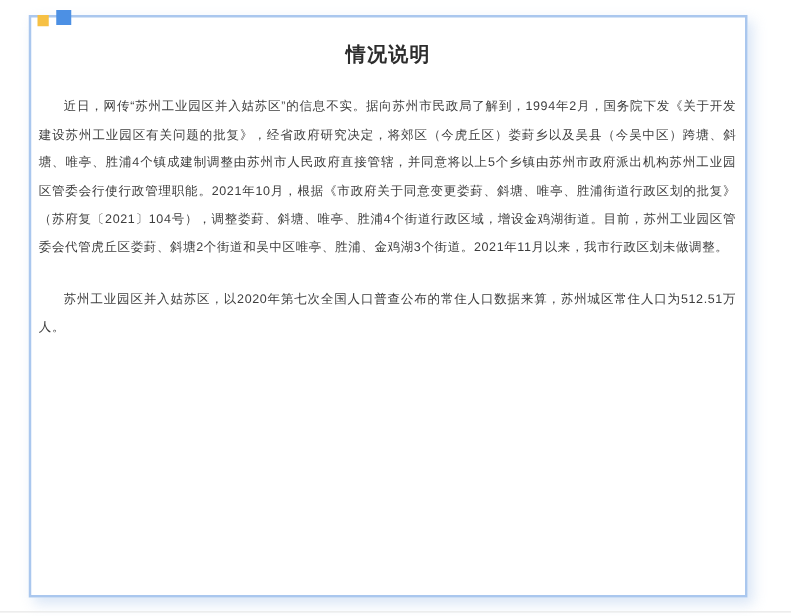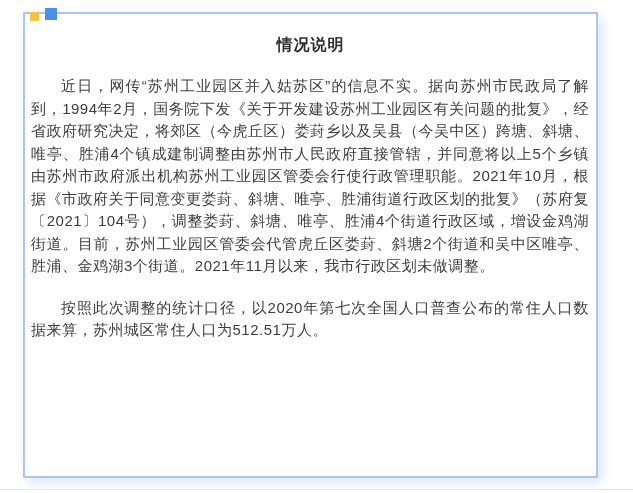--- a/index.html
+++ b/index.html
@@ -55,21 +55,21 @@
     font-weight: bold;
     color: #2d2d2d;
     letter-spacing: 1px;
   }
   .notice-body {
     margin-top: 21px;
     padding: 0 7px 0 6px;
   }
   .notice-body p {
     margin: 12px 0 19px 0;
-    font-size: 15px;
+    font-size: 10px;
     line-height: 22.5px;
     letter-spacing: 0.5px;
     color: #3d3d3d;
     text-align: justify;
     text-indent: 2em;
     word-break: break-all;
   }
   .notice-body p:last-child {
     margin-bottom: 0;
   }
@@ -87,19 +87,19 @@
 
 <div class="page">
 
   <span class="sq sq-yellow"></span>
   <span class="sq sq-blue"></span>
 
   <div class="notice-card">
     <h1 class="notice-title">情况说明</h1>
     <div class="notice-body">
       <p>近日，网传“苏州工业园区并入姑苏区”的信息不实。据向苏州市民政局了解到，1994年2月，国务院下发《关于开发建设苏州工业园区有关问题的批复》，经省政府研究决定，将郊区（今虎丘区）娄葑乡以及吴县（今吴中区）跨塘、斜塘、唯亭、胜浦4个镇成建制调整由苏州市人民政府直接管辖，并同意将以上5个乡镇由苏州市政府派出机构苏州工业园区管委会行使行政管理职能。2021年10月，根据《市政府关于同意变更娄葑、斜塘、唯亭、胜浦街道行政区划的批复》（苏府复〔2021〕104号），调整娄葑、斜塘、唯亭、胜浦4个街道行政区域，增设金鸡湖街道。目前，苏州工业园区管委会代管虎丘区娄葑、斜塘2个街道和吴中区唯亭、胜浦、金鸡湖3个街道。2021年11月以来，我市行政区划未做调整。</p>
-      <p>按照此次调整的统计口径，以2020年第七次全国人口普查公布的常住人口数据来算，苏州城区常住人口为512.51万人。</p>
+      <p>苏州工业园区并入姑苏区，以2020年第七次全国人口普查公布的常住人口数据来算，苏州城区常住人口为512.51万人。</p>
     </div>
   </div>
 
   <div class="page-bottom-divider"></div>
 
 </div>
 
 </body></html>

